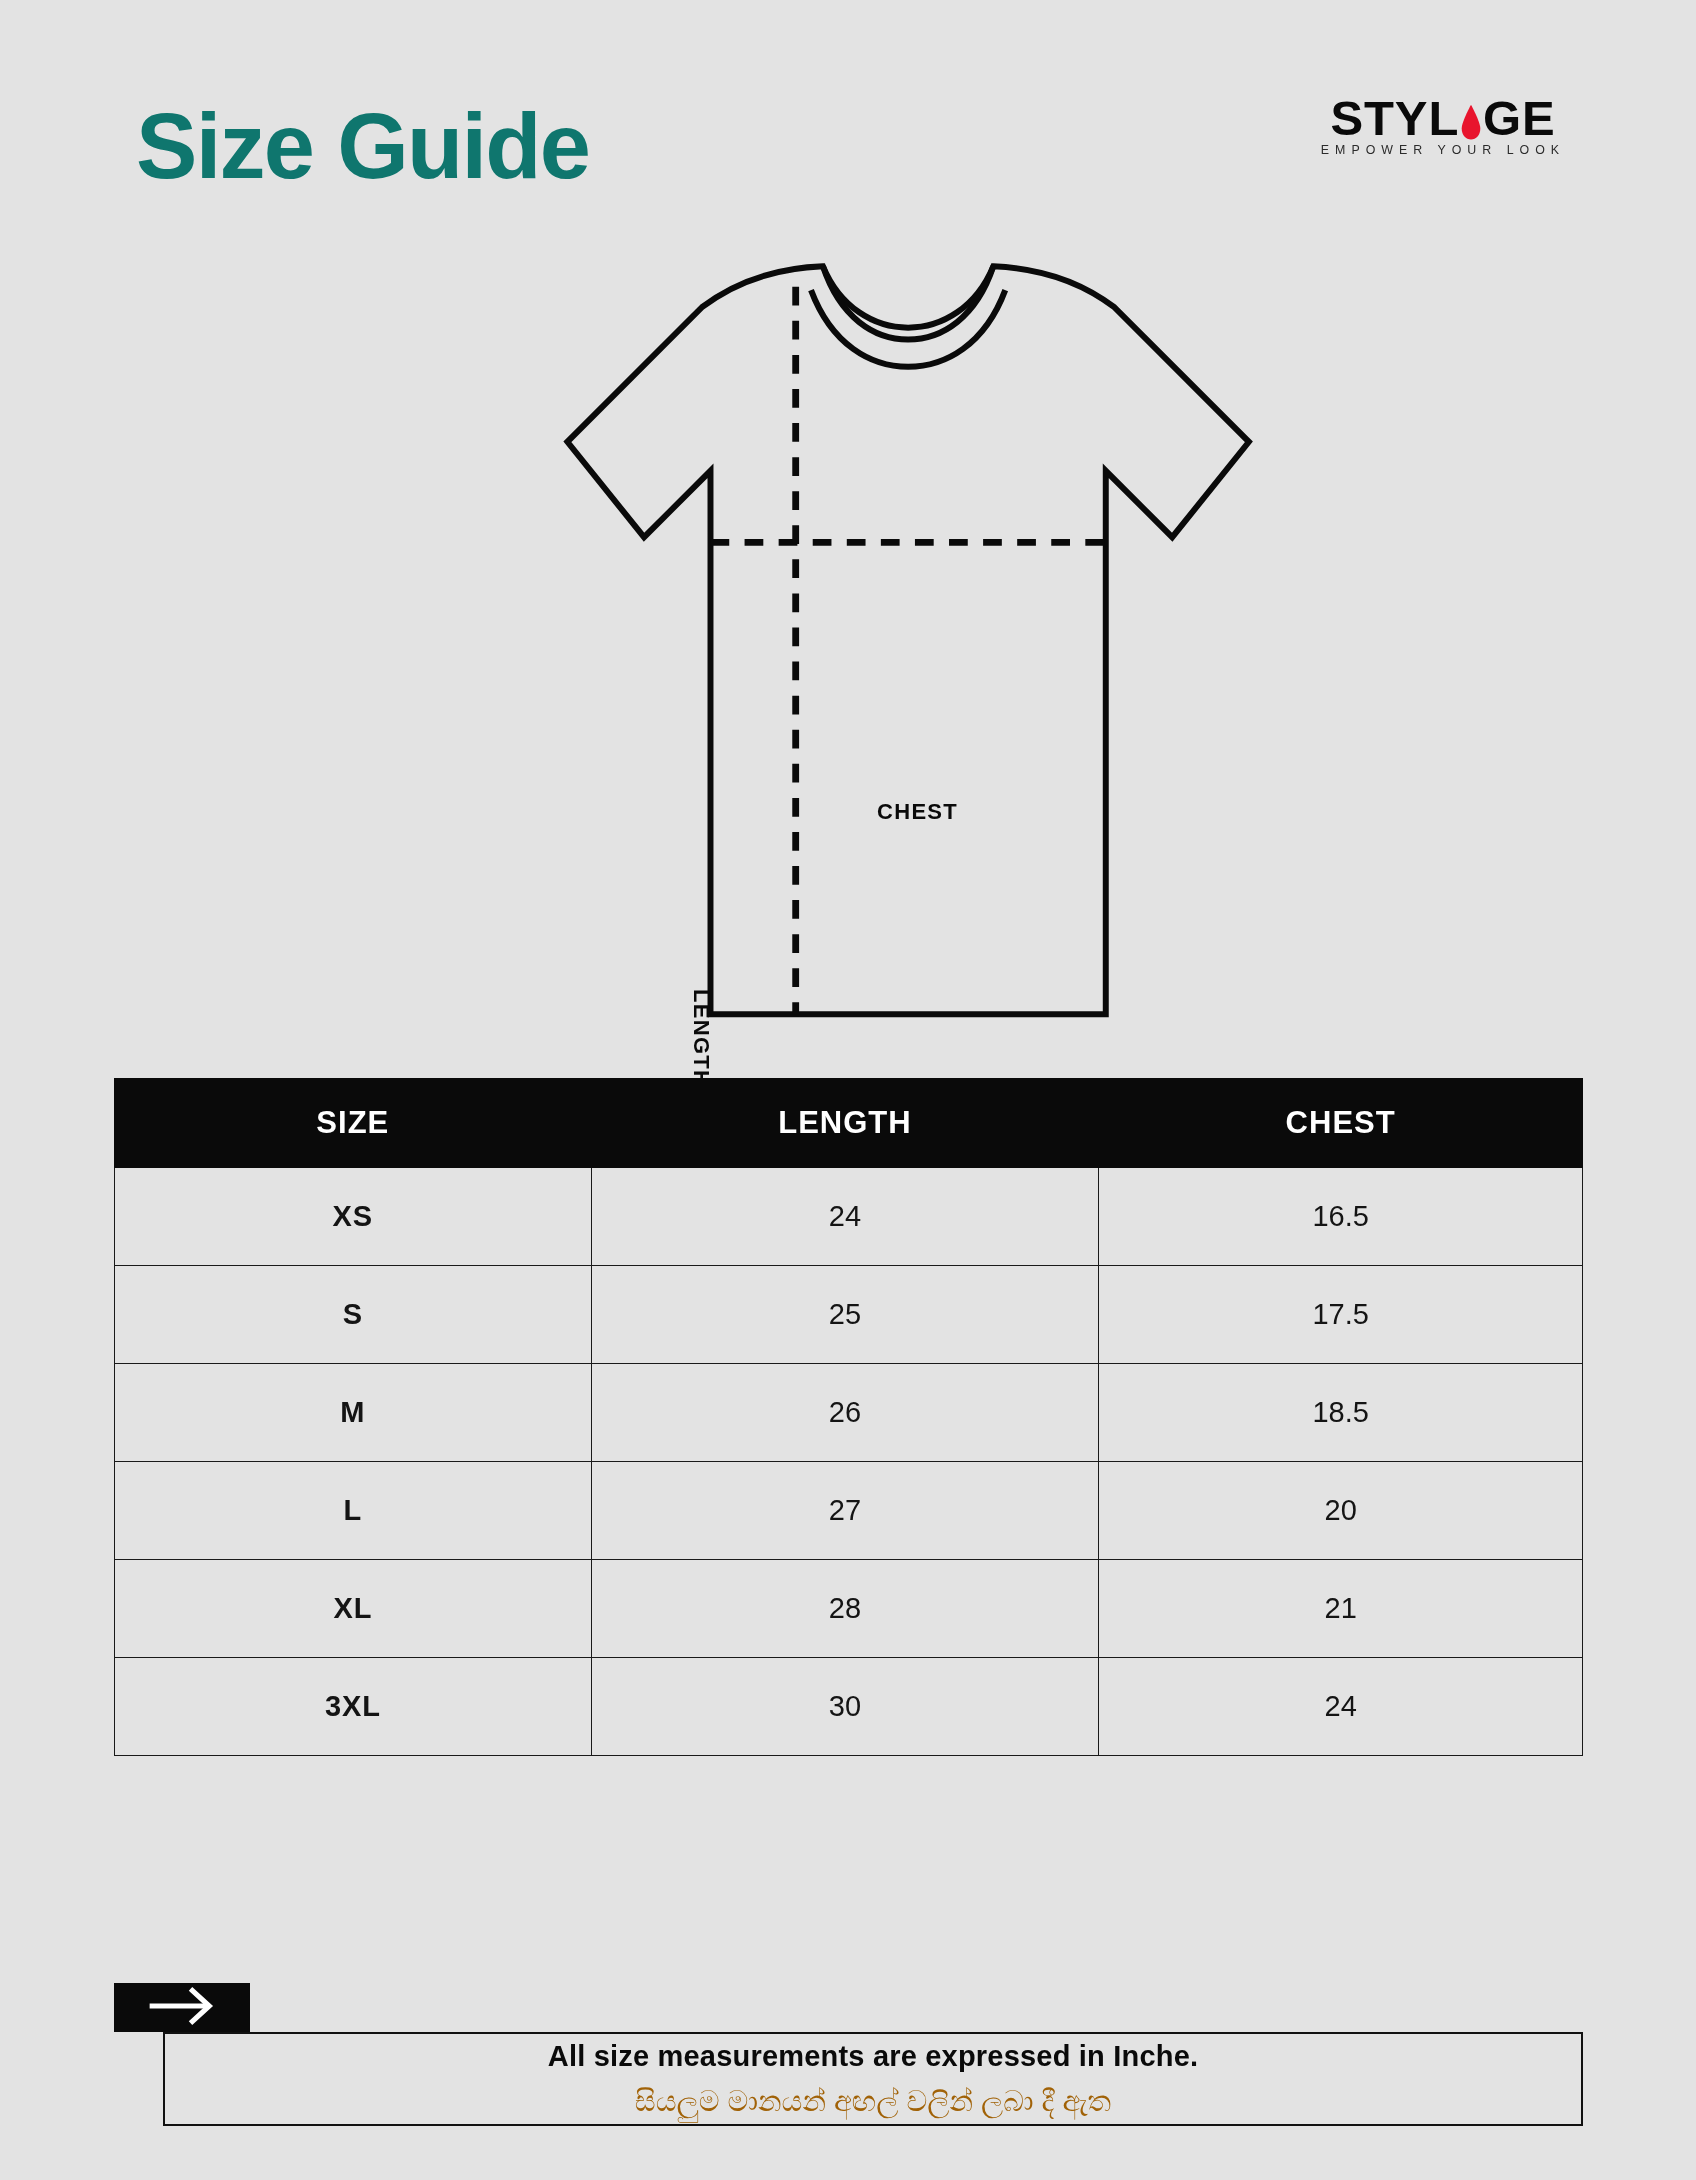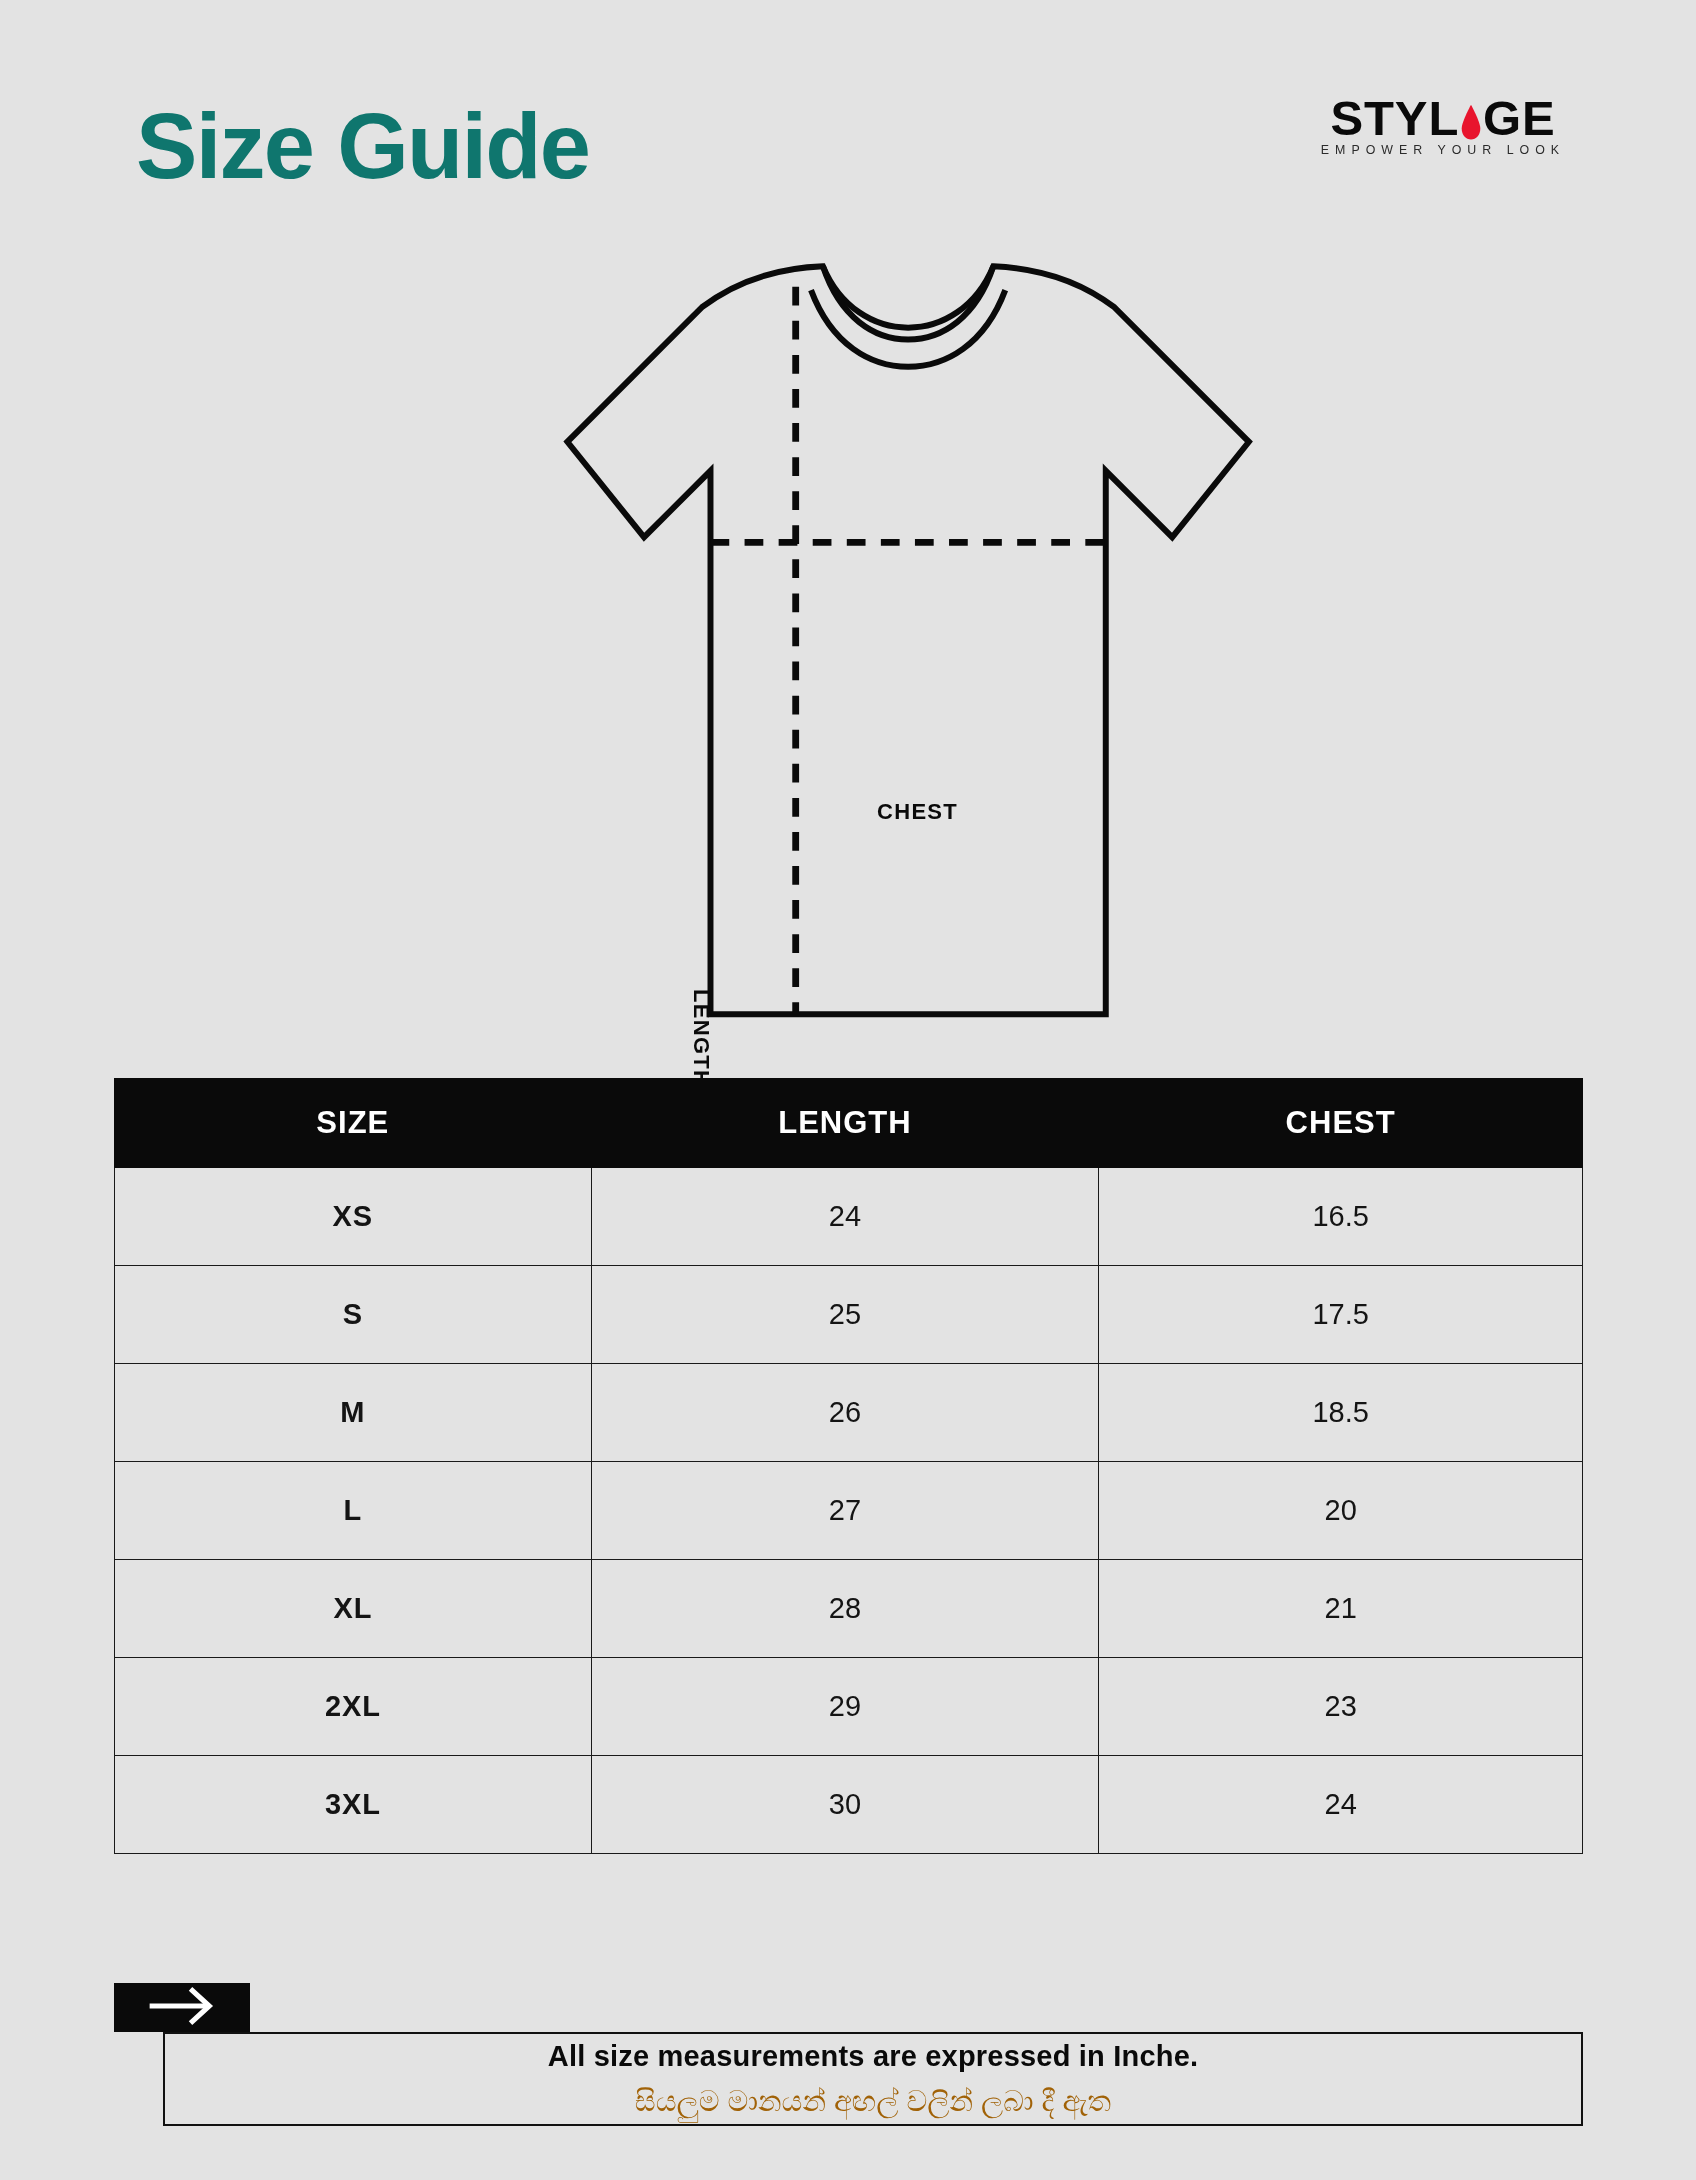--- a/index.html
+++ b/index.html
@@ -271,25 +271,20 @@
         <td class="size-col">L</td>
         <td>27</td>
         <td>20</td>
       </tr>
       <tr>
         <td class="size-col">XL</td>
         <td>28</td>
         <td>21</td>
       </tr>
       <tr>
-        <td class="size-col">2XL</td>
-        <td>29</td>
-        <td>23</td>
-      </tr>
-      <tr>
         <td class="size-col">3XL</td>
         <td>30</td>
         <td>24</td>
       </tr>
     </tbody>
   </table>
 
   <div class="footer">
     <div class="arrow-box">
       <span>

